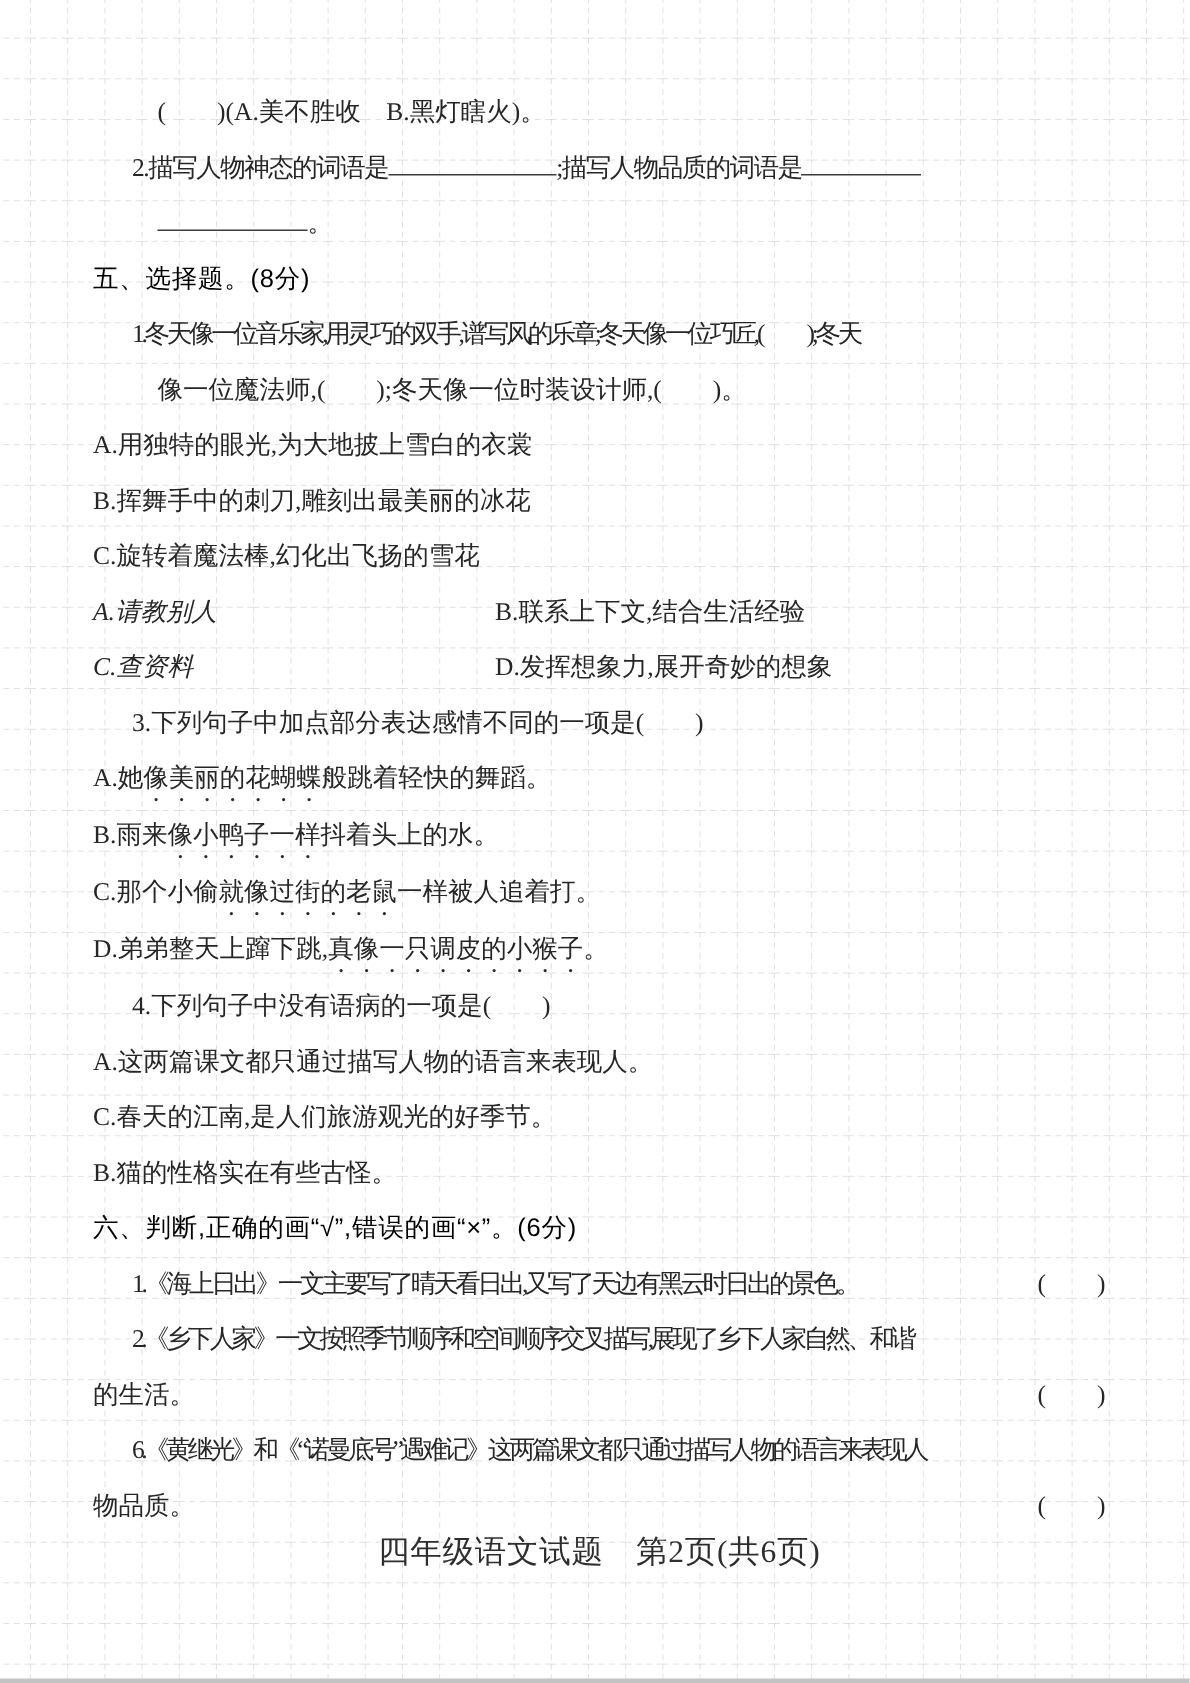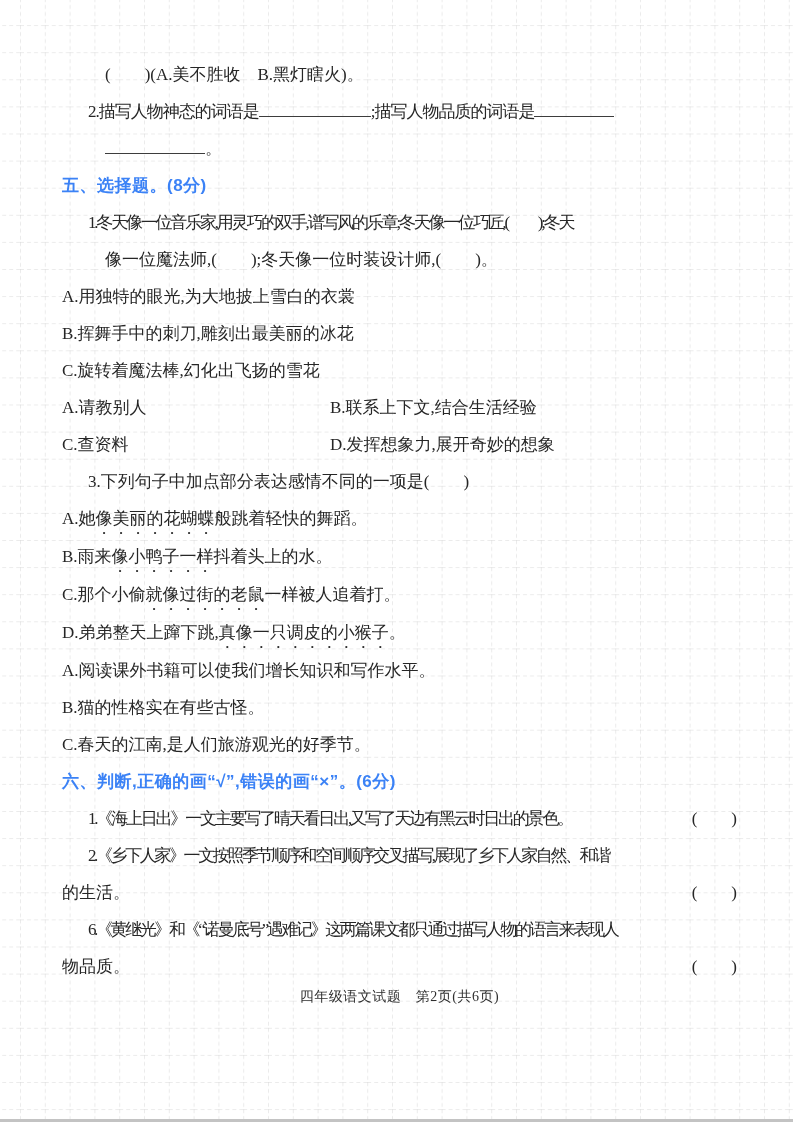--- a/index.html
+++ b/index.html
@@ -15,46 +15,46 @@
   }
   .content{
     position:relative;z-index:1;
     padding-left:62px;padding-top:56px;width:675px;
   }
   .line{
     line-height:37px;font-size:17px;white-space:nowrap;
   }
   .sec{
     font-family:"Liberation Sans","DejaVu Sans",sans-serif;
-    font-weight:700;color:#3b82f6;letter-spacing:0.5px;
+    font-weight:400;color:#000000;letter-spacing:0.5px;
   }
   .indent-q{margin-left:26px;}
   .indent-cont{margin-left:43px;}
   .indent-opt{}
   .c1{letter-spacing:-1px;}
   .c2{letter-spacing:-2.2px;}
   .c3{letter-spacing:-2.4px;}
   .flexline{display:flex;justify-content:flex-end;}
   .flexline .paren{margin-left:auto;letter-spacing:0;}
-  .cols .col1{display:inline-block;width:268px;}
+  .cols .col1{display:inline-block;width:268px;font-style:italic;}
   .blank{
     display:inline-block;border-bottom:1.6px solid #3d3d3d;
     height:0.95em;vertical-align:baseline;
   }
   .w100{width:100px;}
   .w118{width:112px;}
   .w78{width:80px;}
   .emdot{
     -webkit-text-emphasis:filled dot #2b2b2b;
     text-emphasis:filled dot #2b2b2b;
     -webkit-text-emphasis-position:under right;
     text-emphasis-position:under right;
   }
   .footer{
-    margin-top:0;line-height:24px;font-size:14px;text-align:center;
+    margin-top:0;line-height:24px;font-size:21px;text-align:center;
     color:#2e2e2e;letter-spacing:0.5px;
   }
 </style>
 </head>
 <body>
 
 <svg class="grid-svg" width="793" height="1122" xmlns="http://www.w3.org/2000/svg">
   <defs>
     <pattern id="gridpat" x="20" y="-2" width="24.8" height="27.1" patternUnits="userSpaceOnUse">
       <path d="M0 0 H24.8 M0 0 V27.1" stroke="#d8d8d8" stroke-width="1" stroke-dasharray="4 3" fill="none"></path>
@@ -81,23 +81,24 @@
 
   <div class="line indent-opt cols"><span class="col1">A.请教别人</span><span>B.联系上下文,结合生活经验</span></div>
   <div class="line indent-opt cols"><span class="col1">C.查资料</span><span>D.发挥想象力,展开奇妙的想象</span></div>
 
   <div class="line indent-q">3.下列句子中加点部分表达感情不同的一项是(　　)</div>
   <div class="line indent-opt"><span>A.她</span><span class="emdot">像美丽的花蝴蝶</span><span>般跳着轻快的舞蹈。</span></div>
   <div class="line indent-opt"><span>B.雨来</span><span class="emdot">像小鸭子一样</span><span>抖着头上的水。</span></div>
   <div class="line indent-opt"><span>C.那个小偷</span><span class="emdot">就像过街的老鼠</span><span>一样被人追着打。</span></div>
   <div class="line indent-opt"><span>D.弟弟整天上蹿下跳,</span><span class="emdot">真像一只调皮的小猴子</span><span>。</span></div>
 
-  <div class="line indent-opt">A.阅读课外书籍可以使我们增长知识和写作水平。</div>
+  <div class="line indent-q">4.下列句子中没有语病的一项是(　　)</div>
+  <div class="line indent-opt">A.这两篇课文都只通过描写人物的语言来表现人。</div>
+  <div class="line indent-opt">C.春天的江南,是人们旅游观光的好季节。</div>
   <div class="line indent-opt">B.猫的性格实在有些古怪。</div>
-  <div class="line indent-opt">C.春天的江南,是人们旅游观光的好季节。</div>
 
   <div class="line sec">六、判断,正确的画“√”,错误的画“×”。(6分)</div>
 
   <div class="line indent-q flexline c2">
       <span>1.《海上日出》一文主要写了晴天看日出,又写了天边有黑云时日出的景色。</span>
       <span class="paren">(　　)</span>
     </div>
 
   <div class="line indent-q c3">2.《乡下人家》一文按照季节顺序和空间顺序交叉描写,展现了乡下人家自然、和谐</div>
   <div class="line indent-opt flexline">

